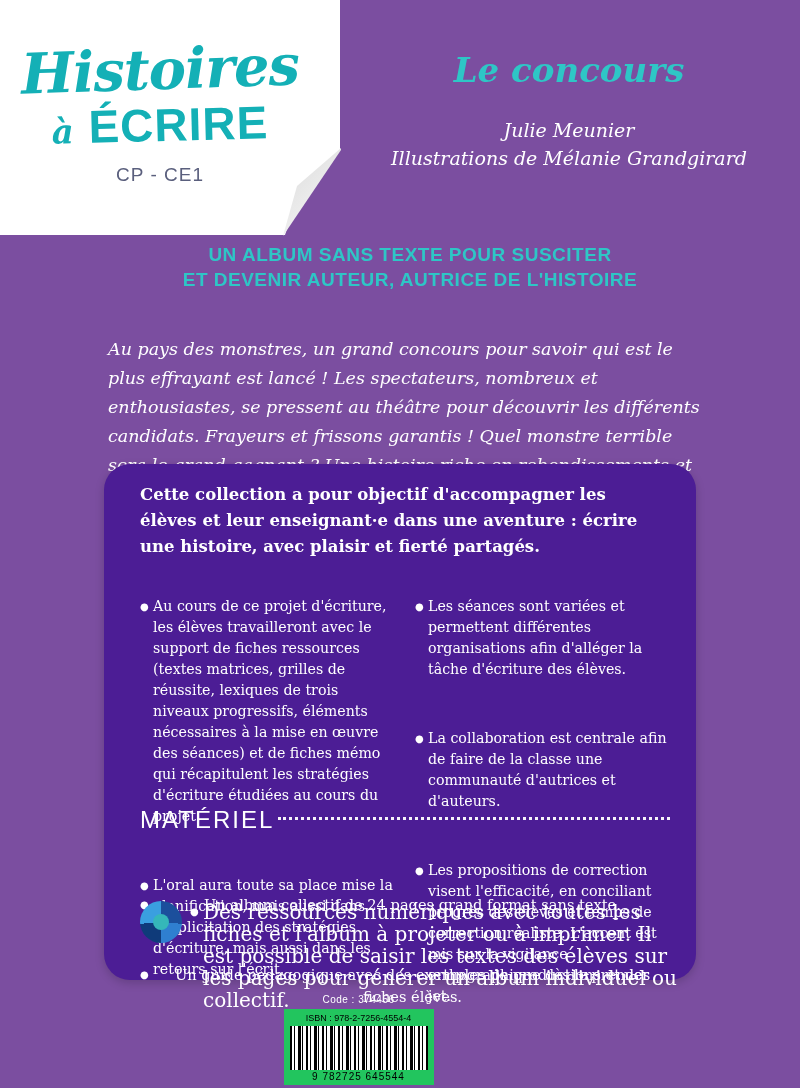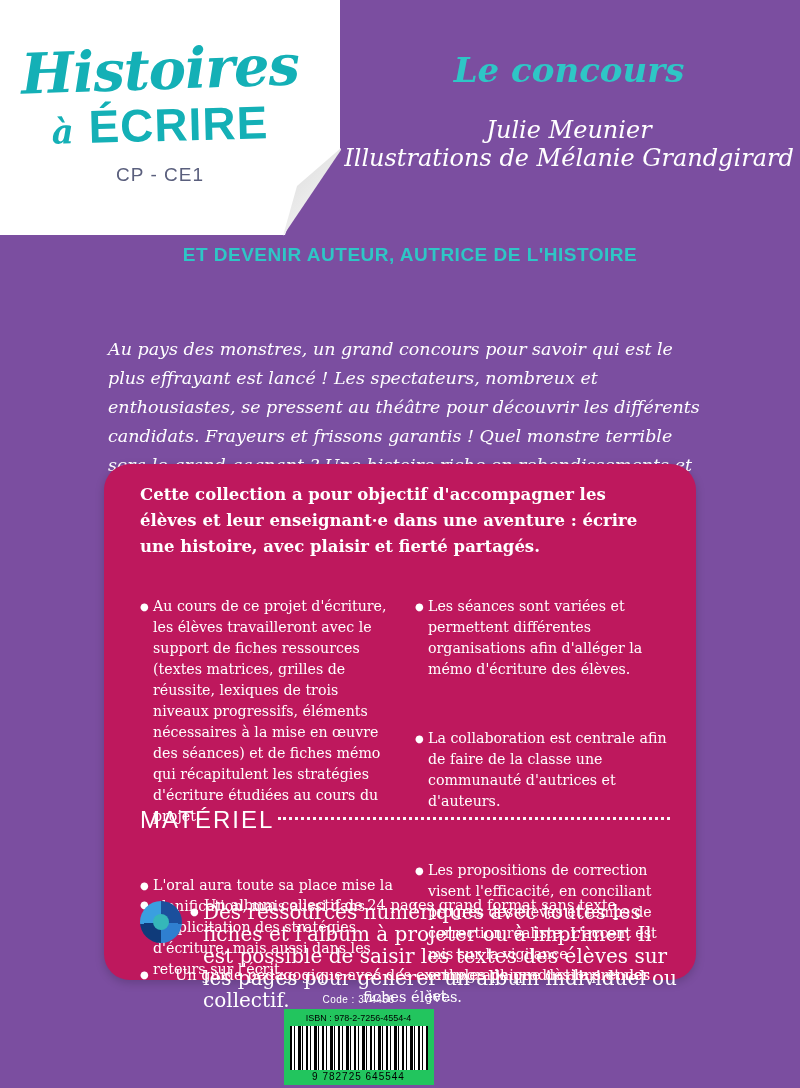--- a/index.html
+++ b/index.html
@@ -105,21 +105,21 @@
     font-style: italic;
     font-weight: bold;
     font-size: 34px;
     line-height: 40px;
     color: #2ec6c6;
   }
   .authors {
     margin-top: 26px;
     font-family: "DejaVu Serif", serif;
     font-style: italic;
-    font-size: 24px;
+    font-size: 19px;
     line-height: 28px;
     color: #ffffff;
   }
 
   .tagline {
     position: absolute;
     left: 100px;
     top: 242px;
     width: 620px;
     text-align: center;
@@ -142,21 +142,21 @@
     line-height: 29px;
     color: #ffffff;
   }
 
   .teal-panel {
     position: absolute;
     left: 104px;
     top: 464px;
     width: 592px;
     height: 516px;
-    background: #be185d;
+    background: #4c1d95;
     border-radius: 26px;
     box-shadow: 0 3px 10px rgba(0,0,0,0.18);
     color: #ffffff;
   }
   .panel-intro {
     position: absolute;
     left: 36px;
     top: 18px;
     width: 526px;
     font-family: "DejaVu Serif", serif;
@@ -323,35 +323,36 @@
 
   <div class="title-block">
     <div class="book-title">Le concours</div>
     <div class="authors">
       <div>Julie Meunier</div>
       <div>Illustrations de Mélanie Grandgirard</div>
     </div>
   </div>
 
   <div class="tagline">
+    <div>UN ALBUM SANS TEXTE POUR SUSCITER</div>
     <div>ET DEVENIR AUTEUR, AUTRICE DE L'HISTOIRE</div>
   </div>
 
   <div class="blurb">Au pays des monstres, un grand concours pour savoir qui est le plus effrayant est lancé ! Les spectateurs, nombreux et enthousiastes, se pressent au théâtre pour découvrir les différents candidats. Frayeurs et frissons garantis ! Quel monstre terrible sera le grand gagnant ?  Une histoire riche en rebondissements et en émotions.</div>
 
   <div class="teal-panel">
     <div class="panel-intro">Cette collection a pour objectif d'accompagner les élèves et leur enseignant·e dans une aventure : écrire une histoire, avec plaisir et fierté partagés.</div>
 
     <div class="cols">
       <div class="col">
         <div class="bullet-item">Au cours de ce projet d'écriture, les élèves travailleront avec le support de fiches ressources (textes matrices, grilles de réussite, lexiques de trois niveaux progressifs, éléments nécessaires à la mise en œuvre des séances) et de fiches mémo qui récapitulent les stratégies d'écriture étudiées au cours du projet.</div>
         <div class="bullet-item">L'oral aura toute sa place mise la planification, mais aussi dans l'explicitation des stratégies d'écriture, mais aussi dans les retours sur l'écrit.</div>
       </div>
       <div class="col">
-        <div class="bullet-item">Les séances sont variées et permettent différentes organisations afin d'alléger la mémo d'écriture des élèves.</div>
+        <div class="bullet-item">Les séances sont variées et permettent différentes organisations afin d'alléger la tâche d'écriture des élèves.</div>
         <div class="bullet-item">La collaboration est centrale afin de faire de la classe une communauté d'autrices et d'auteurs.</div>
         <div class="bullet-item">Les propositions de correction visent l'efficacité, en conciliant progrès des élèves et temps de correction réaliste. L'accent est mis sur la vigilance orthographique dès le premier jet.</div>
       </div>
     </div>
 
     <div class="materiel-head">
       <div class="materiel-title">MATÉRIEL</div>
       <div class="dots"></div>
     </div>
 

